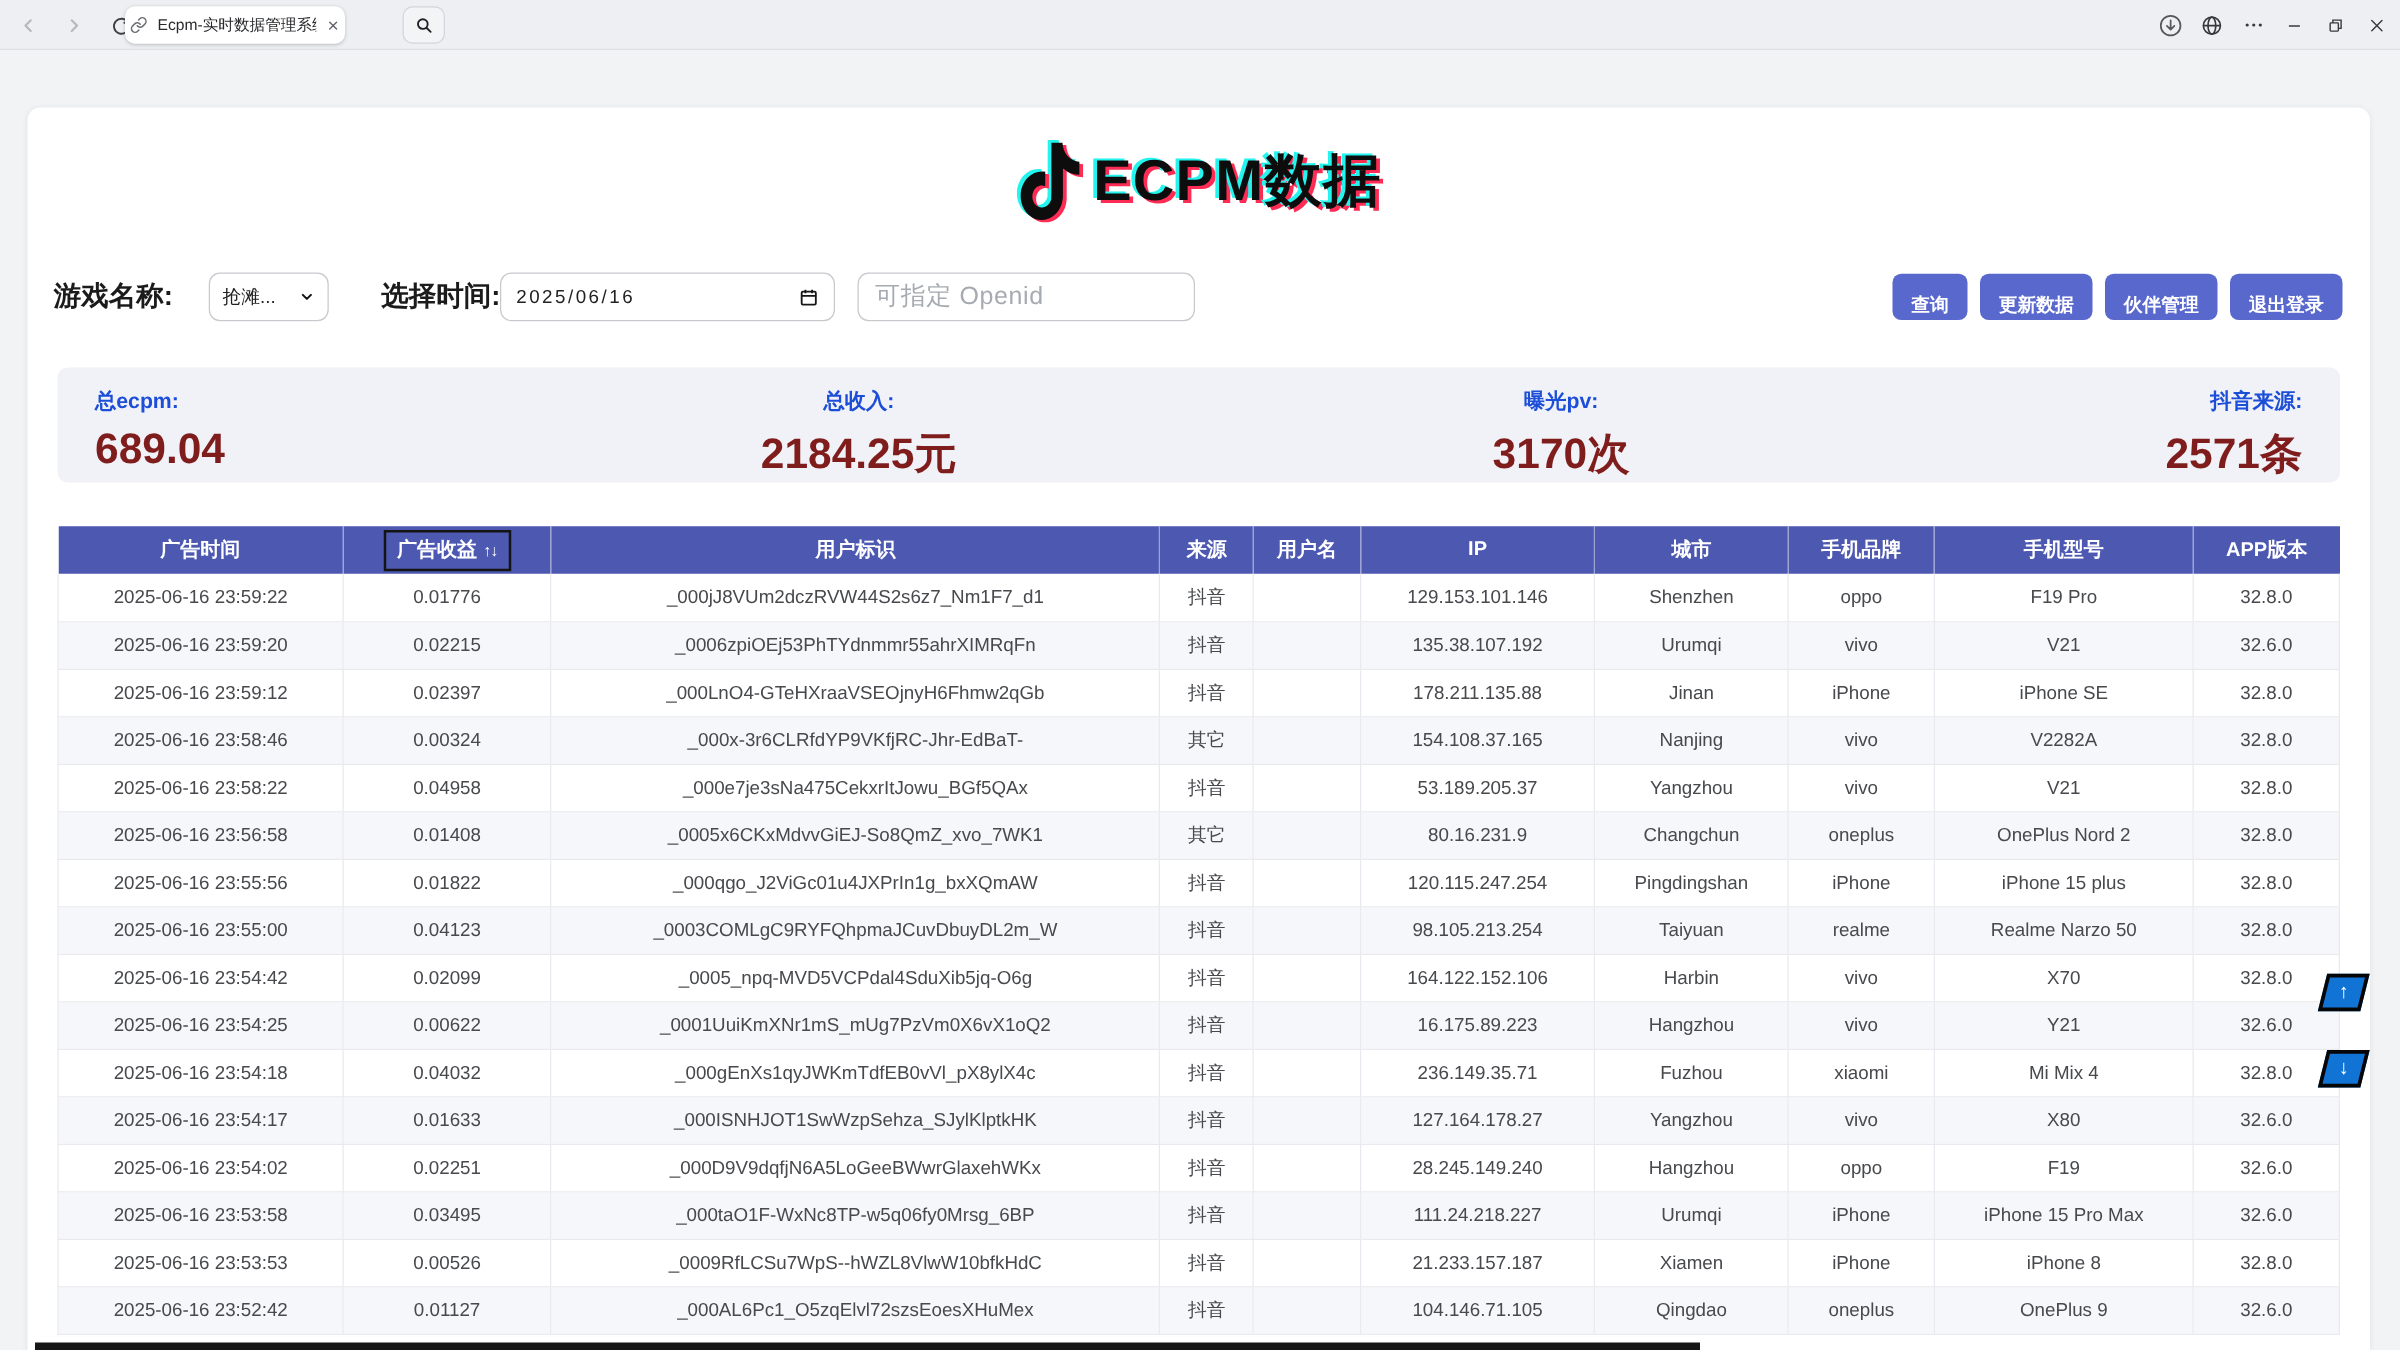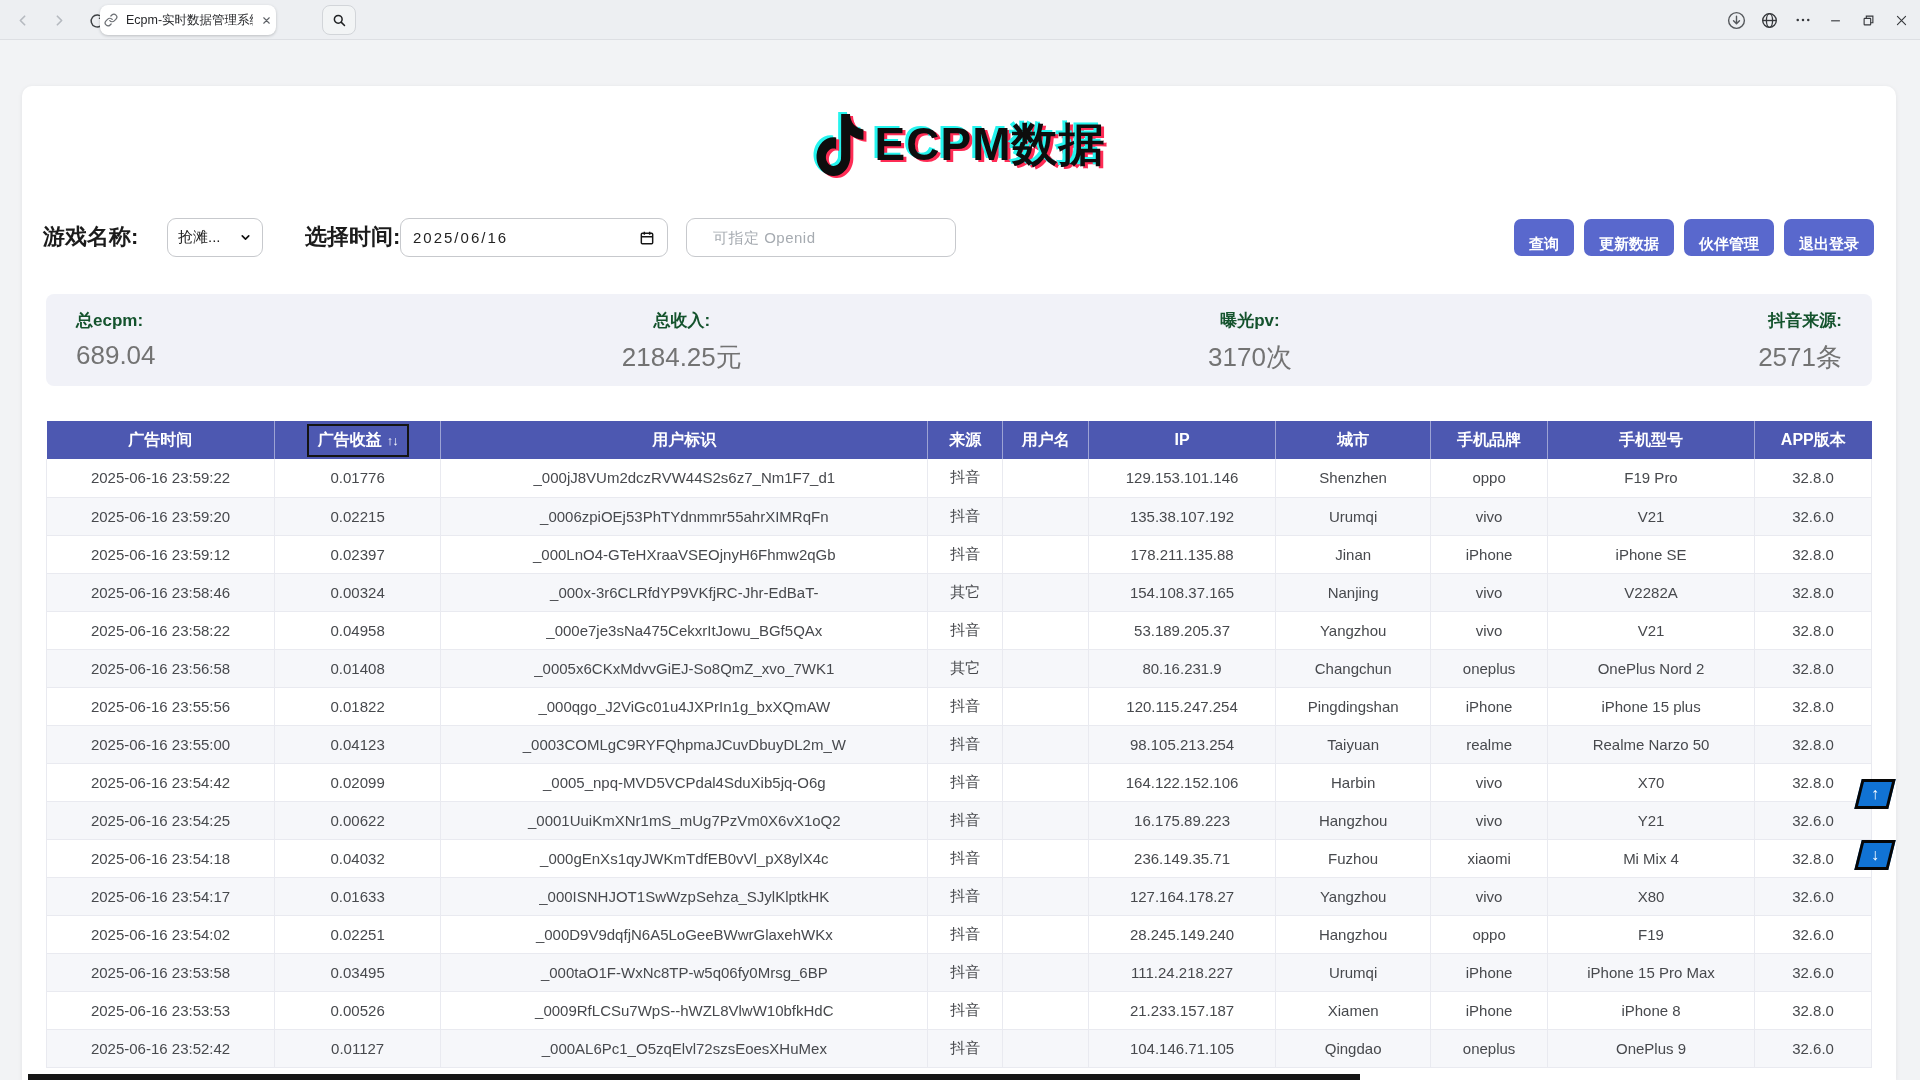--- a/index.html
+++ b/index.html
@@ -39,35 +39,35 @@
     font-size:22px; color:#1b1b1b; }
   #game-label { left:21px; }
   #date-label { left:283px; }
   .select-box { position:absolute; left:145px; top:132px; width:96px; height:39px; background:#fff;
     border:1px solid #c7c9cd; border-radius:9px; display:flex; align-items:center;
     justify-content:space-between; padding:0 10px; font-size:15px; color:#222; cursor:default; }
   .date-box { position:absolute; left:378px; top:132px; width:268px; height:39px; background:#fff;
     border:1px solid #c7c9cd; border-radius:9px; display:flex; align-items:center;
     justify-content:space-between; padding:0 12px; font-size:15px; color:#222; letter-spacing:2px; }
   .openid-input { position:absolute; left:664px; top:132px; width:270px; height:39px; background:#fff;
-    border:1px solid #c7c9cd; border-radius:9px; padding:0 26px; font-size:15px; color:#4d7c0f;
+    border:1px solid #c7c9cd; border-radius:9px; padding:0 13px; font-size:20px; color:#4d7c0f;
     font-family:inherit; outline:none; }
   .openid-input::placeholder { color:#a6abb1; letter-spacing:.5px; }
   .actions { position:absolute; top:133px; right:22px; display:flex; gap:10px; }
   .action-btn { height:37px; padding:16px 15px; background:#5968cd; color:#ffffff; border:none;
     border-radius:7px; font-size:15px; font-weight:bold; font-family:inherit; cursor:pointer; }
 
   
   .stats-bar { position:absolute; left:24px; top:208px; width:1826px; height:92px; background:#f1f2f8;
     border-radius:8px; display:flex; justify-content:space-between; padding:15px 30px 0; }
   .stat { display:flex; flex-direction:column; gap:8px; }
   .stat:nth-child(2), .stat:nth-child(3) { align-items:center; }
   .stat:last-child { align-items:flex-end; }
-  .stat-label { font-size:17px; font-weight:bold; color:#14532d; }
-  .stat-value { font-size:26px; font-weight:normal; color:#737373; }
+  .stat-label { font-size:17px; font-weight:bold; color:#1d4ed8; }
+  .stat-value { font-size:34px; font-weight:bold; color:#7f1d1d; }
 
   
   .data-table { position:absolute; left:24px; top:335px; width:1826px; border-collapse:collapse;
     table-layout:fixed; }
   col.c0{width:12.5%} col.c1{width:9.1%} col.c2{width:26.7%} col.c3{width:4.1%} col.c4{width:4.7%}
   col.c5{width:10.25%} col.c6{width:8.5%} col.c7{width:6.4%} col.c8{width:11.35%} col.c9{width:6.4%}
   .data-table thead th { background:#4d58b1; color:#fff; font-size:16px; font-weight:bold; height:38px;
     border-right:1px solid rgba(255,255,255,.45); }
   .data-table thead th:last-child { border-right:none; }
   .sort-button { display:inline-flex; align-items:center; gap:5px; border:2px solid #141414;

